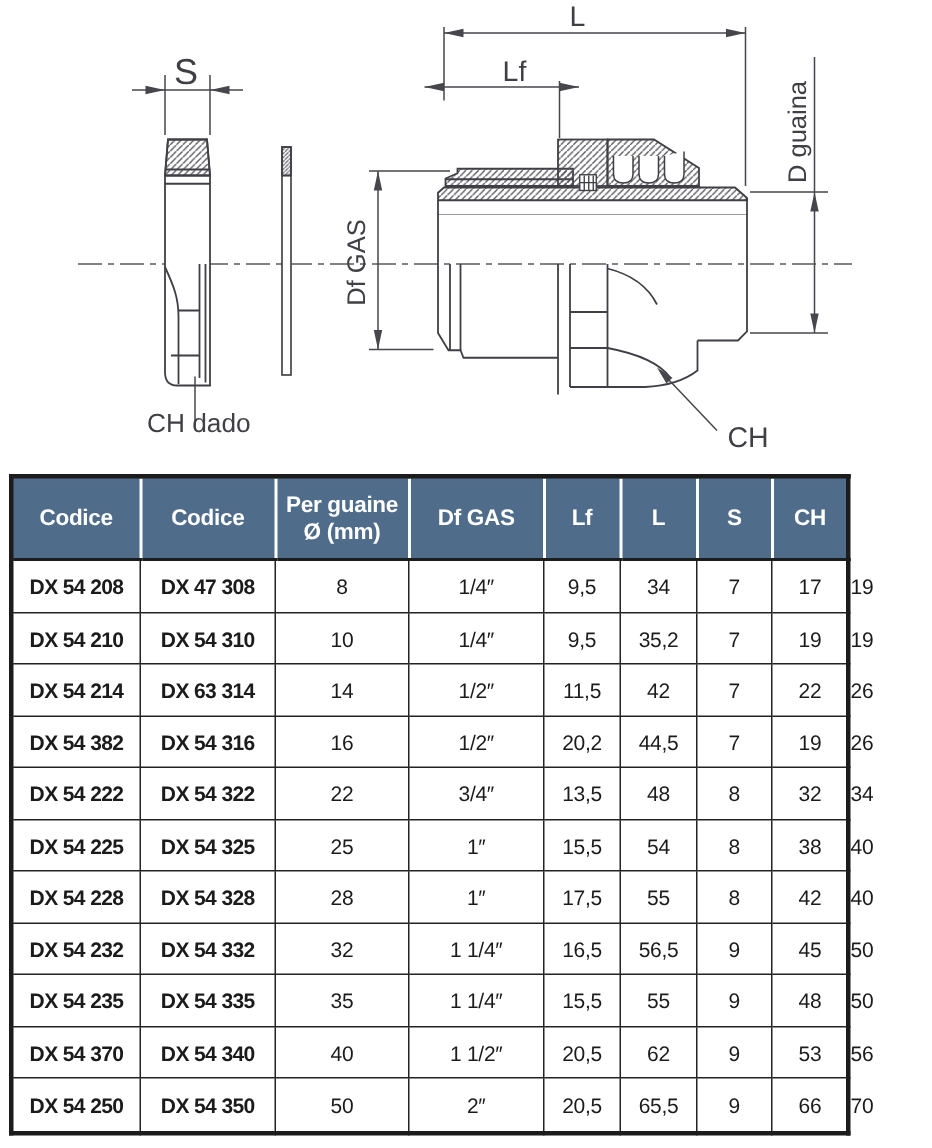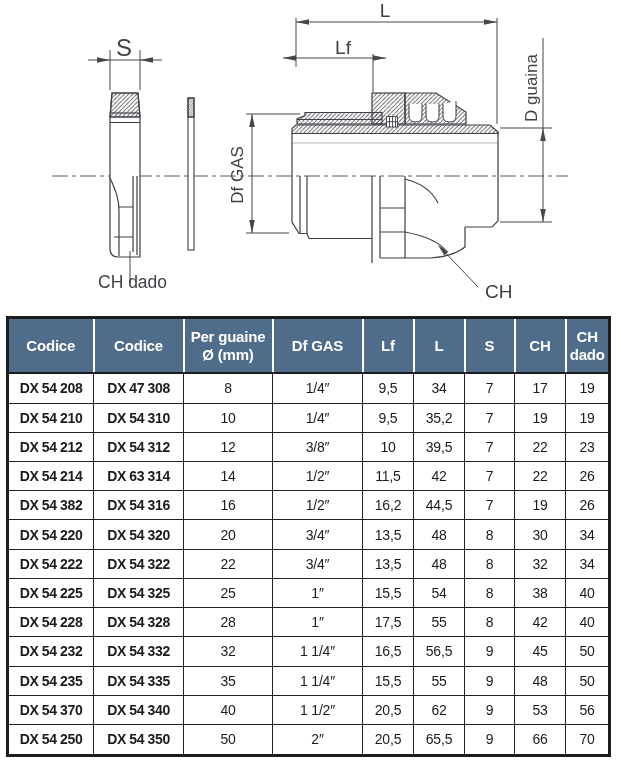--- a/index.html
+++ b/index.html
@@ -1,19 +1,19 @@
 <!DOCTYPE html>
 <html style="--header-bg: #4f6c8b;"><head>
 <meta charset="utf-8">
 <style>
   html,body{margin:0;padding:0;background:#ffffff;}
   body{width:621px;height:765px;position:relative;font-family:"Liberation Sans",sans-serif;overflow:hidden;}
   .sheet{position:absolute;inset:0;background:#fff;}
   svg.diagram{position:absolute;left:0;top:0;}
-  .table-wrap{position:absolute;left:6px;top:316px;width:605px;height:441px;}
+  .table-wrap{position:absolute;left:6px;top:316px;width:557px;height:441px;}
   table.spec{width:100%;height:100%;border-collapse:collapse;table-layout:fixed;border:3px solid #1c1c1c;}
   table.spec thead th{
     background:var(--header-bg,#4f6c8b);color:#ffffff;font-size:15px;font-weight:bold;
     text-align:center;vertical-align:middle;border:2px solid #ffffff;border-bottom:2px solid #1c1c1c;
     height:53px;line-height:1.15;padding:0 3px;letter-spacing:-0.2px;
   }
   table.spec tbody td{
     border:1px solid #222222;text-align:center;vertical-align:middle;
     color:#1b1b1b;font-size:14px;letter-spacing:-0.2px;background:#fff;padding:0 1px;
   }
@@ -185,67 +185,45 @@
             <td class="code">DX 54 310</td>
             <td>10</td>
             <td>1/4″</td>
             <td>9,5</td>
             <td>35,2</td>
             <td>7</td>
             <td>19</td>
             <td>19</td>
           </tr>
 
-          <tr>
-            <td class="code">DX 54 212</td>
-            <td class="code">DX 54 312</td>
-            <td>12</td>
-            <td>3/8″</td>
-            <td>10</td>
-            <td>39,5</td>
-            <td>7</td>
-            <td>22</td>
-            <td>23</td>
-          </tr>
 
           <tr>
             <td class="code">DX 54 214</td>
             <td class="code">DX 63 314</td>
             <td>14</td>
             <td>1/2″</td>
             <td>11,5</td>
             <td>42</td>
             <td>7</td>
             <td>22</td>
             <td>26</td>
           </tr>
 
           <tr>
             <td class="code">DX 54 382</td>
             <td class="code">DX 54 316</td>
             <td>16</td>
             <td>1/2″</td>
-            <td>16,2</td>
+            <td>20,2</td>
             <td>44,5</td>
             <td>7</td>
             <td>19</td>
             <td>26</td>
           </tr>
 
-          <tr>
-            <td class="code">DX 54 220</td>
-            <td class="code">DX 54 320</td>
-            <td>20</td>
-            <td>3/4″</td>
-            <td>13,5</td>
-            <td>48</td>
-            <td>8</td>
-            <td>30</td>
-            <td>34</td>
-          </tr>
 
           <tr>
             <td class="code">DX 54 222</td>
             <td class="code">DX 54 322</td>
             <td>22</td>
             <td>3/4″</td>
             <td>13,5</td>
             <td>48</td>
             <td>8</td>
             <td>32</td>

